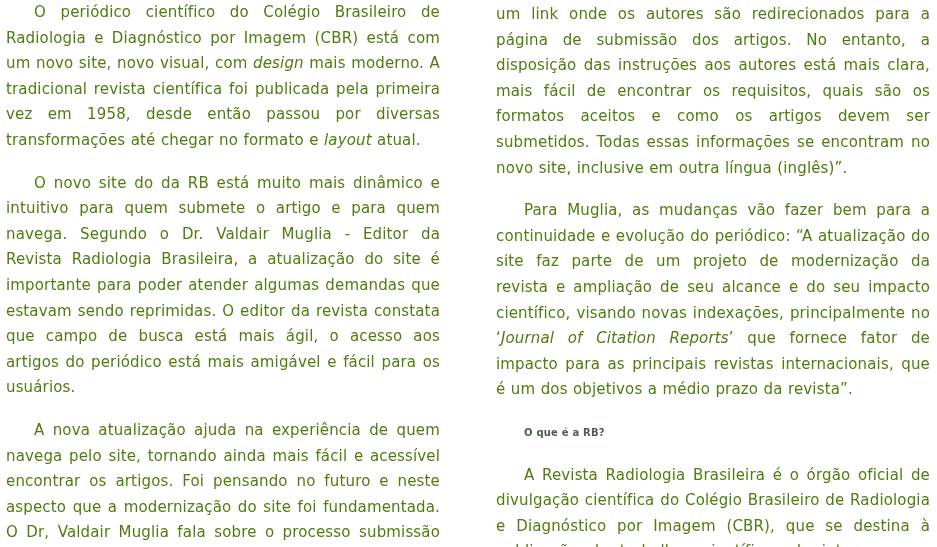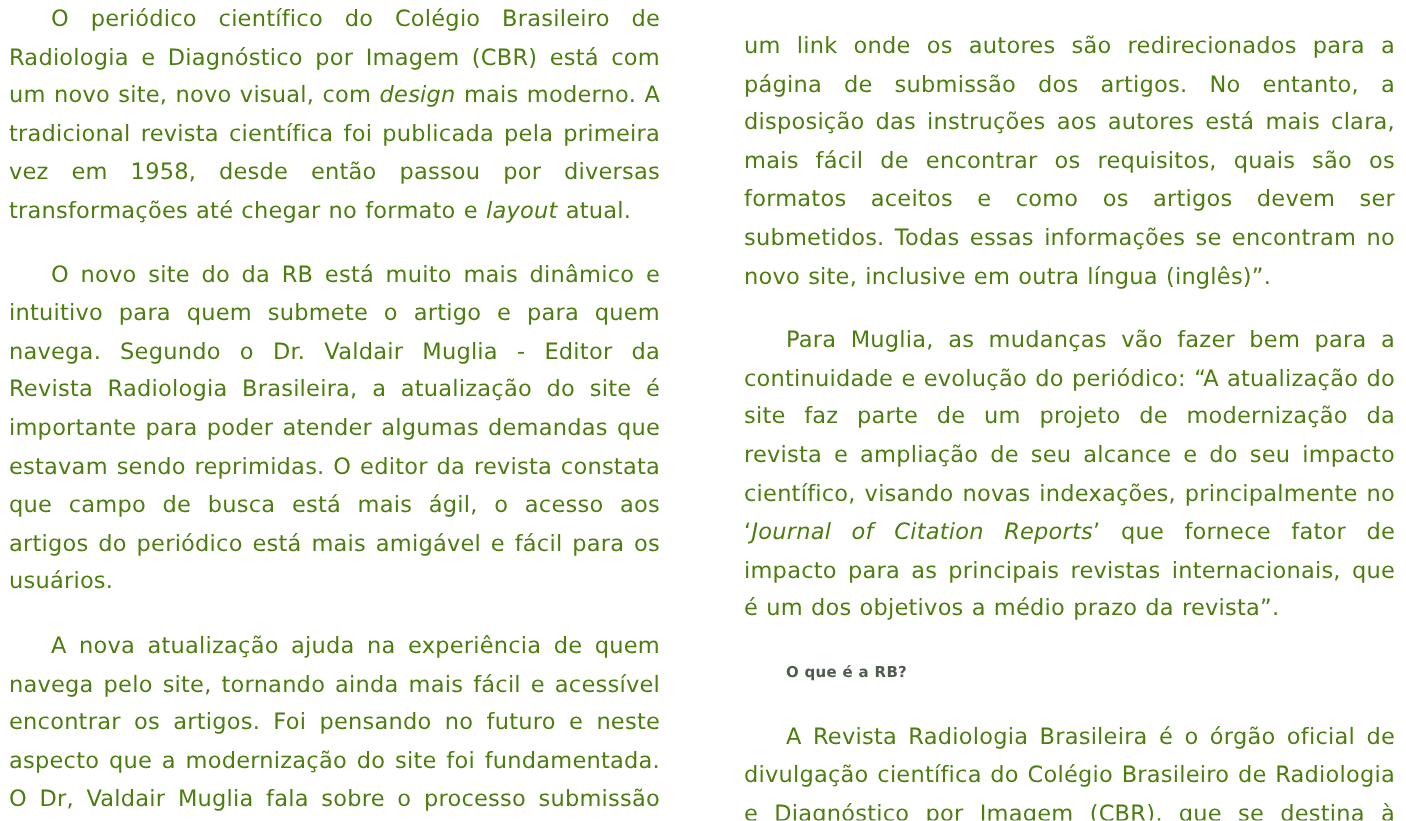--- a/index.html
+++ b/index.html
@@ -25,21 +25,21 @@
     padding: 0 6px 0 6px;
   }
   .column {
     width: 434px;
     box-sizing: border-box;
   }
   .col-left {
     padding-top: 0px;
   }
   .col-right {
-    padding-top: 18px;
+    padding-top: 2px;
   }
   p.para {
     margin: 0 0 17px 0;
     text-align: justify;
     text-indent: 28px;
     font-size: 15px;
     line-height: 25.6px;
     letter-spacing: 0.15px;
     color: #4d7c0f;
     word-spacing: 0.5px;

